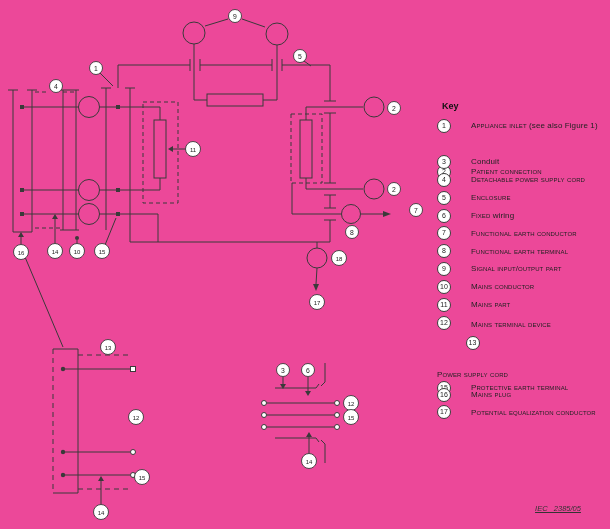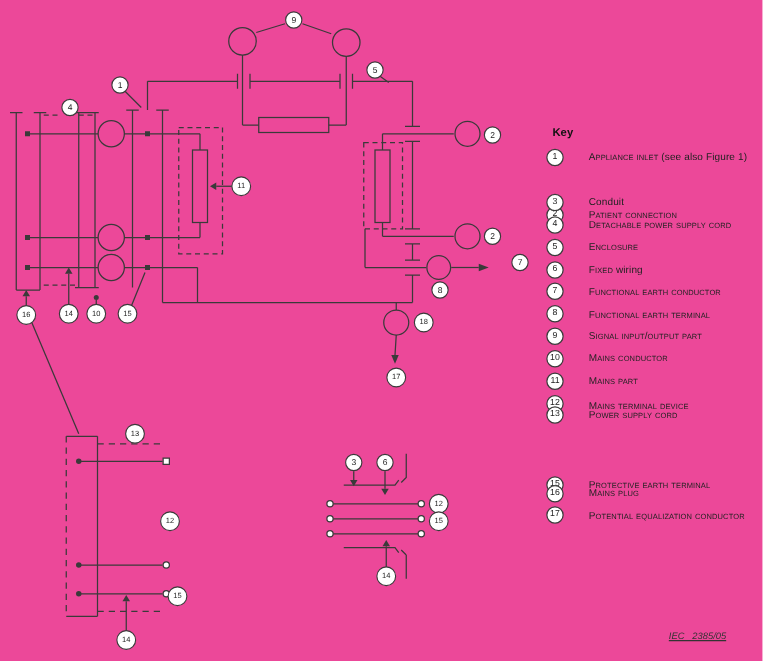--- a/index.html
+++ b/index.html
@@ -321,21 +321,21 @@
         <div class="ktext">
           <div class="kline"><span class="sc">Mains part</span></div>
         </div>
       </div>
       <div class="key-row" style="top: 315.9px; align-items: flex-end;">
         <span class="kbadge">12</span>
         <div class="ktext">
           <div class="kline"><span class="sc">Mains terminal device</span></div>
         </div>
       </div>
-      <div class="key-row" style="top: 325px;">
+      <div class="key-row" style="top: 336px; flex-direction: column;">
         <span class="kbadge">13</span>
         <div class="ktext">
           <div class="kline"><span class="sc">Power supply cord</span></div>
         </div>
       </div>
       <div class="key-row" style="top: 381px;">
         <span class="kbadge">15</span>
         <div class="ktext">
           <div class="kline"><span class="sc">Protective earth terminal</span></div>
         </div>

